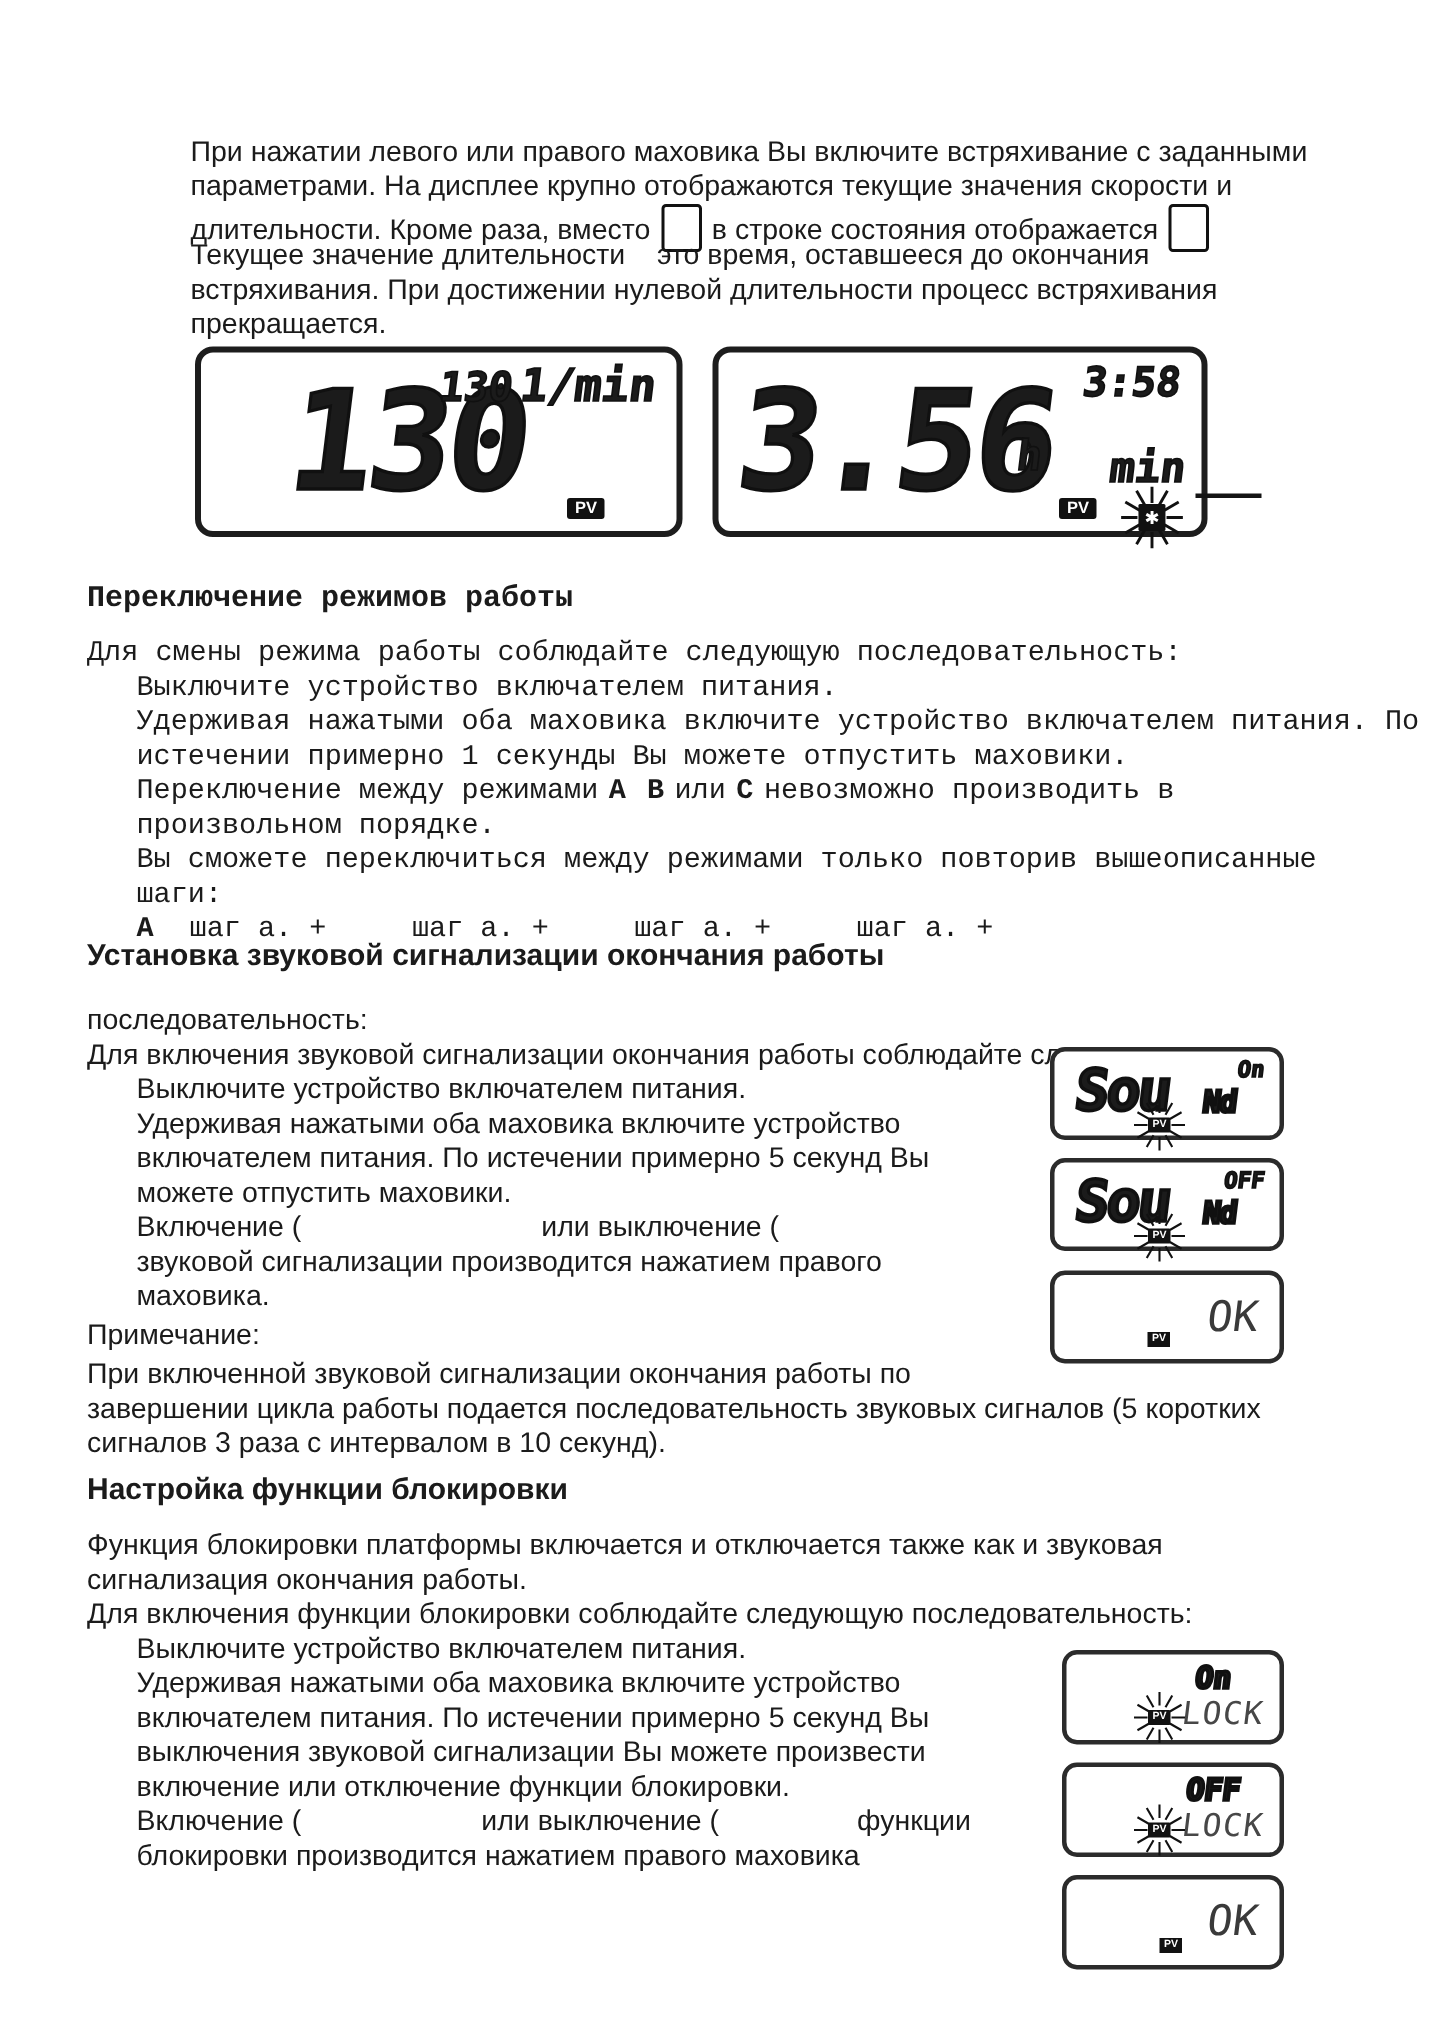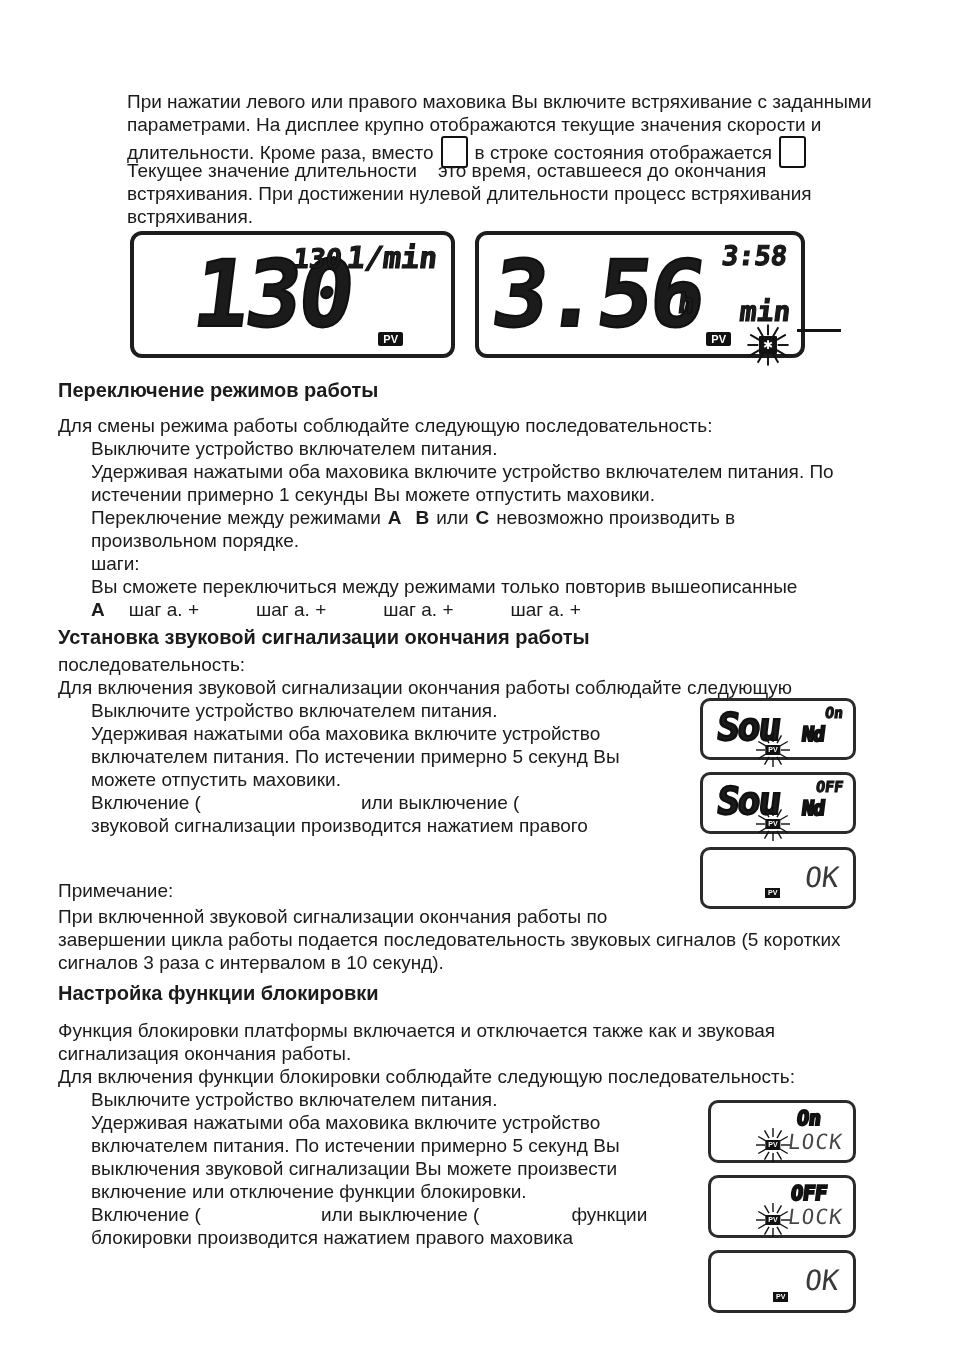--- a/index.html
+++ b/index.html
@@ -87,21 +87,21 @@
 </style>
 </head>
 <body>
 
 <div class="sec" style="left:127px; top:90px;">
   <div class="ln">При нажатии левого или правого маховика Вы включите встряхивание с заданными</div>
   <div class="ln">параметрами. На дисплее крупно отображаются текущие значения скорости и</div>
   <div class="lnc"><span>длительности. Кроме раза, вместо</span><span class="ph-box"></span><span>в строке состояния отображается</span><span class="ph-box"></span></div>
   <div class="ln">Текущее значение длительности    это время, оставшееся до окончания</div>
   <div class="ln">встряхивания. При достижении нулевой длительности процесс встряхивания</div>
-  <div class="ln">встряхивания.</div>
+  <div class="ln">прекращается.</div>
 </div>
 
 <div class="lcd-row">
   <div class="lcd lcd-big-a">
     <span class="seg seg-h main-val mv-a">130</span>
     <div class="set-col">
       <div class="seg seg-m set-val">130</div>
       <div class="seg seg-m set-unit">1/min</div>
     </div>
     <span class="pv-badge pv-a">PV</span>
@@ -130,43 +130,44 @@
             <line x1="26" y1="25.9" x2="30.5" y2="33.7"></line>
             <line x1="28.9" y1="23" x2="36.7" y2="27.5"></line>
           </g>
         </svg>
       <span class="blink-sym">✱</span>
     </div>
     <div class="pointer-line"></div>
   </div>
 </div>
 
-<div class="sec" style="top:378px;">
+<div class="sec" style="top:388px;font-family:Liberation Mono, monospace;">
   <h2>Переключение режимов работы</h2>
   <div class="ln">Для смены режима работы соблюдайте следующую последовательность:</div>
   <div class="ln ind">Выключите устройство включателем питания.</div>
   <div class="ln ind">Удерживая нажатыми оба маховика включите устройство включателем питания. По</div>
   <div class="ln ind">истечении примерно 1 секунды Вы можете отпустить маховики.</div>
   <div class="lnc ind"><span>Переключение между режимами</span><b class="sp">А</b><b class="sp2">В</b><span class="sp">или</span><b class="sp">С</b><span class="sp">невозможно производить в</span></div>
   <div class="ln ind">произвольном порядке.</div>
+  <div class="ln ind">Вы сможете переключиться между режимами только повторив вышеописанные</div>
   <div class="ln ind">шаги:</div>
-  <div class="ln ind">Вы сможете переключиться между режимами только повторив вышеописанные</div>
   <div class="lnc ind"><b class="b5">А</b><span class="s5 first">шаг а. +</span><span class="s5">шаг а. +</span><span class="s5">шаг а. +</span><span class="s5">шаг а. +</span></div>
 </div>
 
 <div class="sec" style="top:625px;">
-  <h2 style="margin-bottom:4px;">Установка звуковой сигнализации окончания работы</h2>
+  <h2 style="margin-bottom:20px;">Установка звуковой сигнализации окончания работы</h2>
   <div class="ln">последовательность:</div>
   <div class="ln">Для включения звуковой сигнализации окончания работы соблюдайте следующую</div>
   <div class="ln ind">Выключите устройство включателем питания.</div>
   <div class="ln ind">Удерживая нажатыми оба маховика включите устройство</div>
   <div class="ln ind">включателем питания. По истечении примерно 5 секунд Вы</div>
   <div class="ln ind">можете отпустить маховики.</div>
   <div class="lnc ind"><span>Включение (</span><span class="gap gap-a"></span><span>или выключение (</span></div>
   <div class="ln ind">звуковой сигнализации производится нажатием правого</div>
+  <div class="ln ind">маховика.</div>
 </div>
 
 <div class="sec" style="top:879px;">
   <div class="note-h">Примечание:</div>
   <div class="ln">При включенной звуковой сигнализации окончания работы по</div>
   <div class="ln">завершении цикла работы подается последовательность звуковых сигналов (5 коротких</div>
   <div class="ln">сигналов 3 раза с интервалом в 10 секунд).</div>
 </div>
 
 <div class="sec" style="top:981px;">

